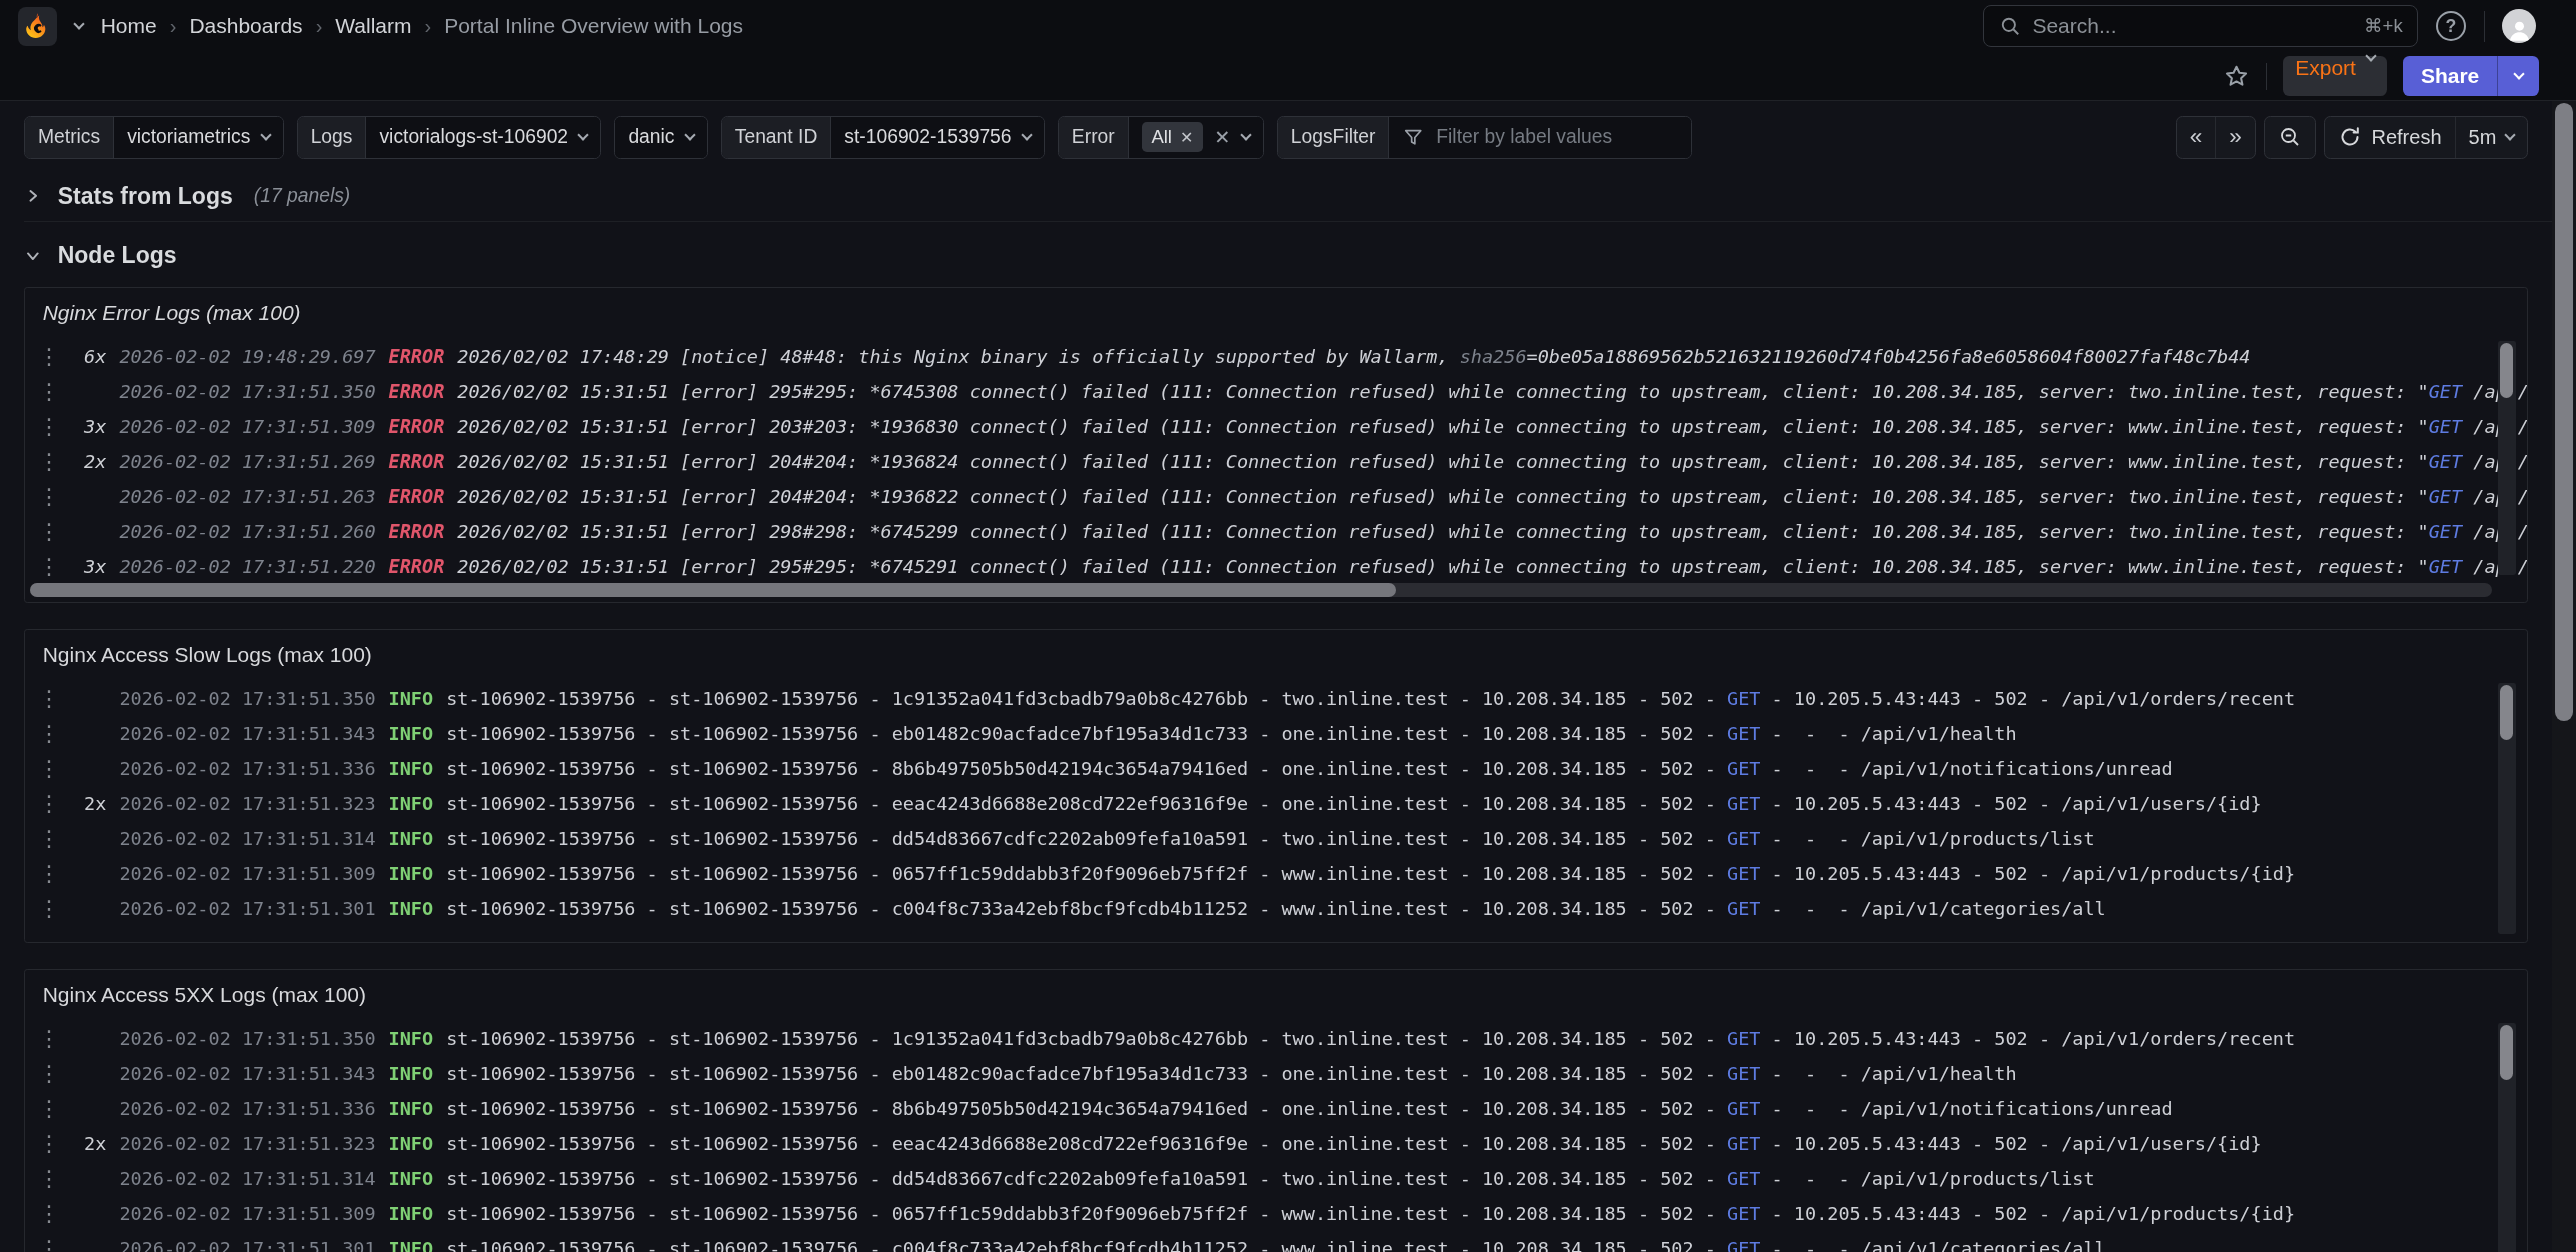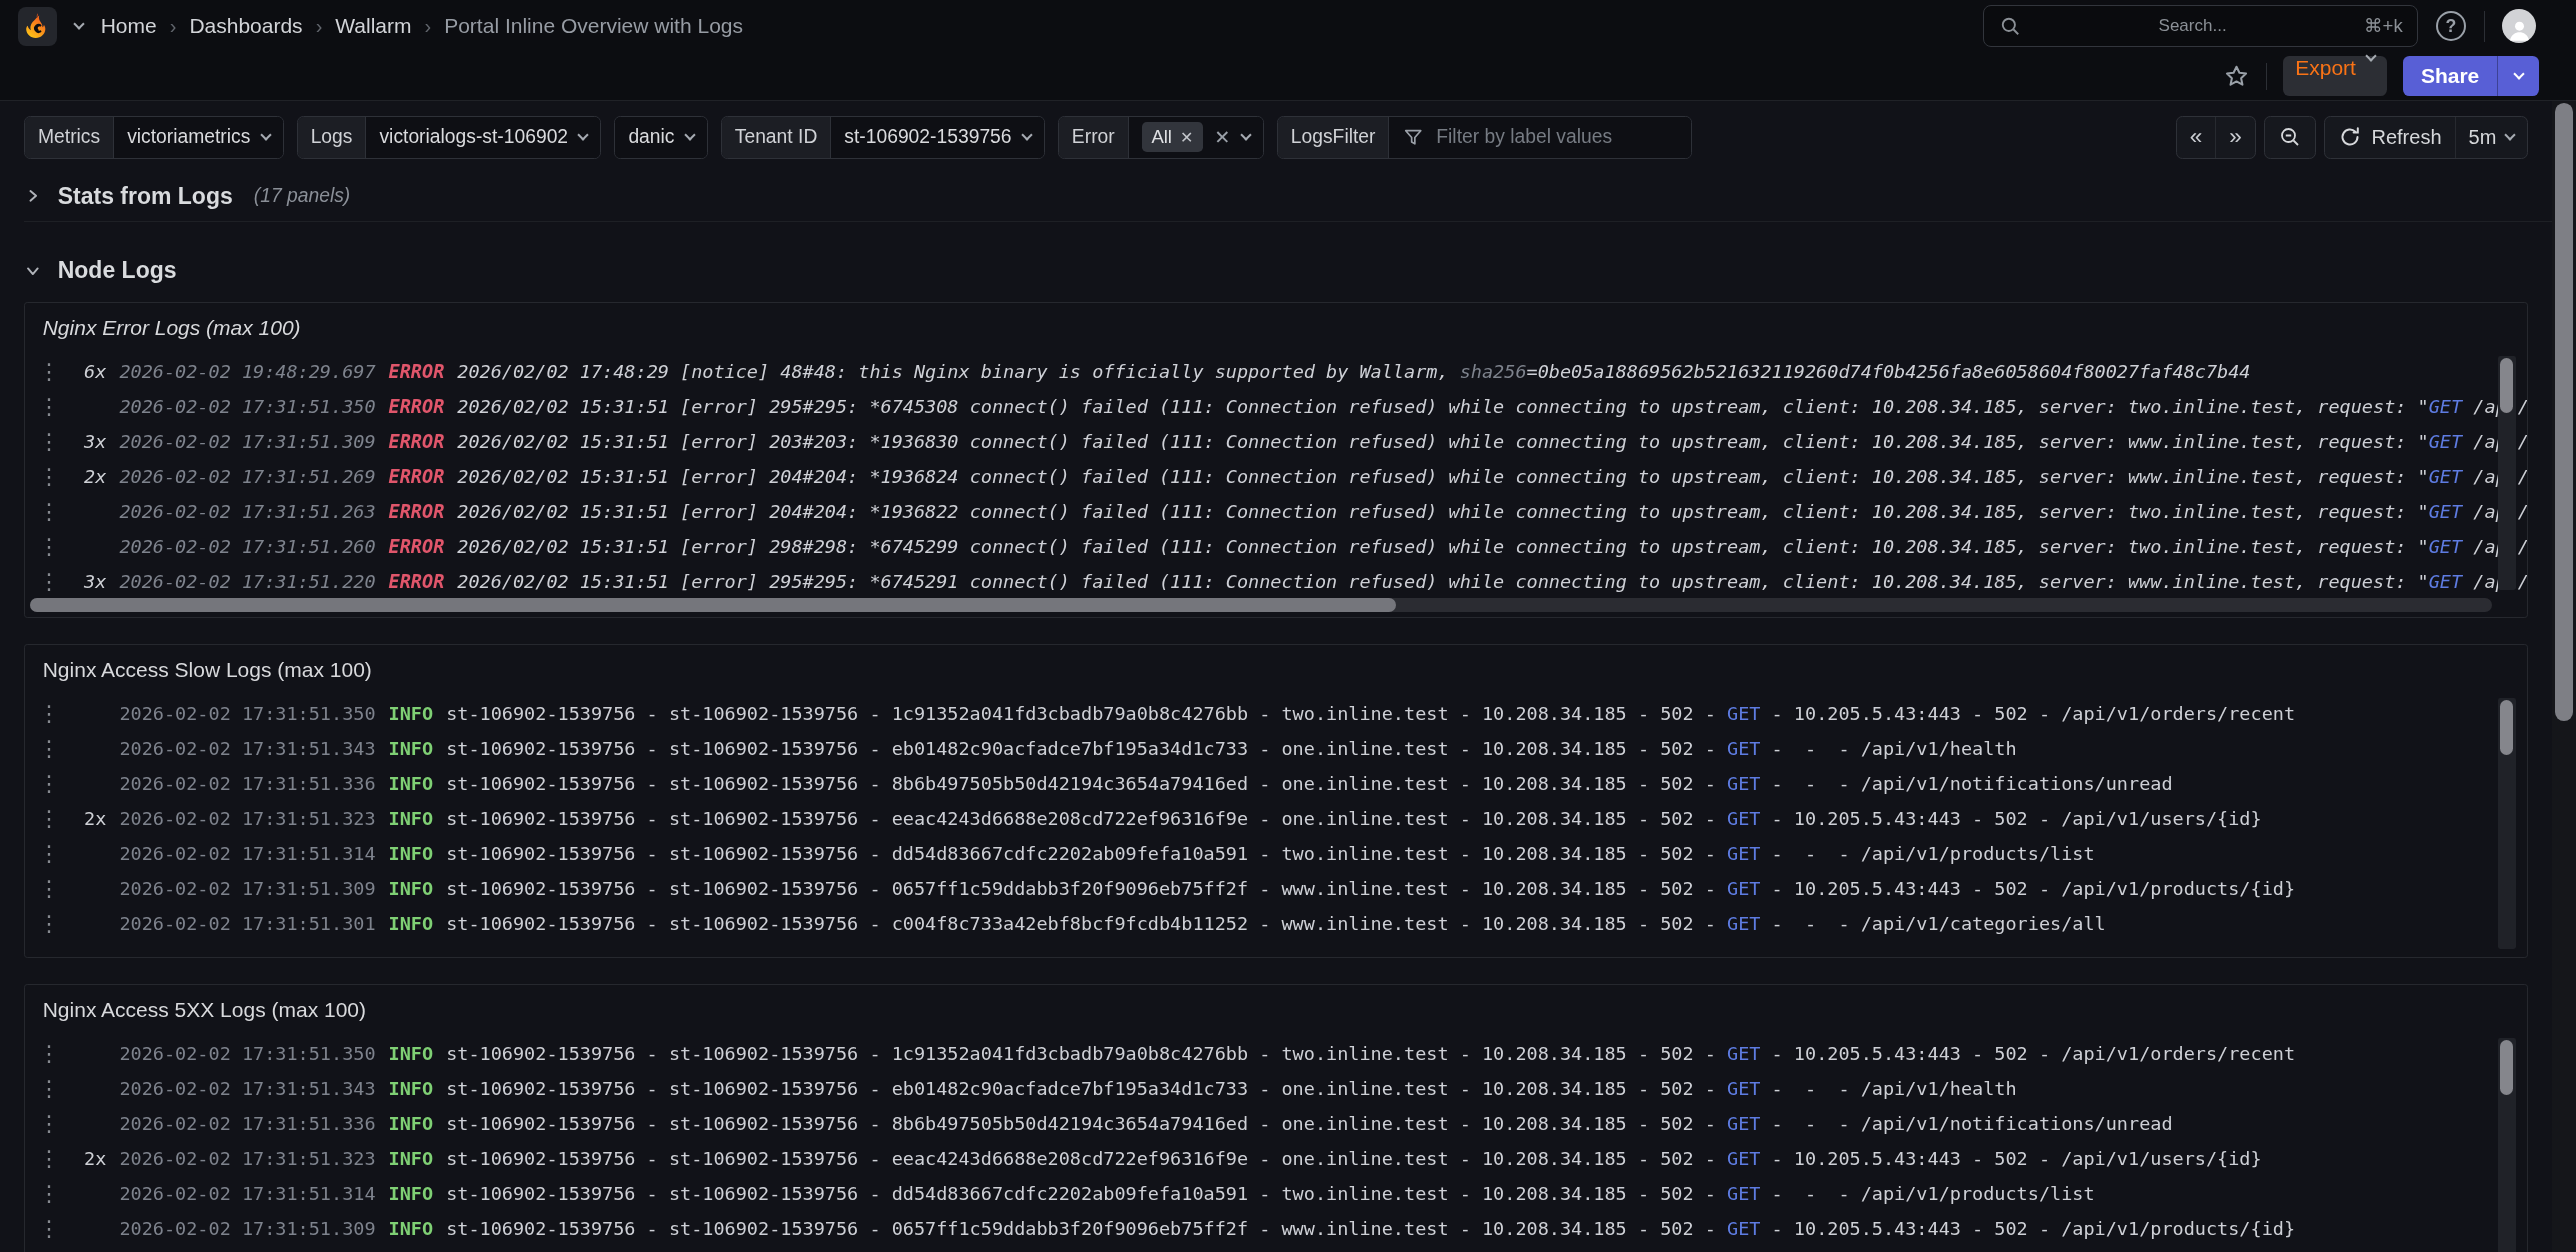--- a/index.html
+++ b/index.html
@@ -27,21 +27,21 @@
   }
   .crumbs { display:flex; align-items:center; gap:13px; font-size:21px; }
   .crumb { color:#d2d4d8; cursor:pointer; }
   .crumb.current { color:#979ca4; }
   .crumb-sep { color:#62666d; font-size:20px; }
   .nav-right { margin-left:auto; display:flex; align-items:center; gap:17.7px; }
   .searchbox {
     width:435px; height:42px; border:0.8px solid #32353c; border-radius:8px;
     background:#0a0b0e; display:flex; align-items:center; gap:11.3px; padding:0 14.5px; cursor:pointer;
   }
-  .search-ph { color:#8b9096; font-size:17px; flex:1;text-align:center; }
+  .search-ph { color:#8b9096; font-size:21px; flex:1; }
   .search-kbd { color:#8b9096; font-size:18.5px; }
   .help-btn {
     width:30px; height:30px; border:2px solid #9aa0a8; border-radius:50%;
     color:#9aa0a8; display:flex; align-items:center; justify-content:center;
     font-size:17.7px; font-weight:bold; cursor:pointer;
   }
   .nav-divider { width:0.8px; height:31px; background:#2c2f35; }
   .avatar {
     width:34px; height:34px; border-radius:50%; background:#d2d3d6;
     overflow:hidden; display:flex; align-items:flex-end; justify-content:center; cursor:pointer;
@@ -310,21 +310,21 @@
 
 <div class="section-row">
   <svg class="ic" width="17.7" height="17.7" viewBox="0 0 22 22">
     <polyline points="8,5 15,11 8,17" fill="none" stroke="#b0b3b9" stroke-width="2.4" stroke-linecap="round" stroke-linejoin="round"></polyline>
   </svg>
   <span class="section-title">Stats from Logs</span>
   <span class="section-count">(17 panels)</span>
 </div>
 <div class="section-divider"></div>
 
-<div class="section-row" style="margin-top:30px">
+<div class="section-row" style="margin-top:15px">
   <svg class="ic" width="17.7" height="17.7" viewBox="0 0 22 22">
     <polyline points="5,8 11,15 17,8" fill="none" stroke="#b0b3b9" stroke-width="2.4" stroke-linecap="round" stroke-linejoin="round"></polyline>
   </svg>
   <span class="section-title">Node Logs</span>
 </div>
 
 <section class="panel panel-1">
   <h2 class="panel-title">Nginx Error Logs (max 100)</h2>
   <div class="logs">
       <div class="log-row">

